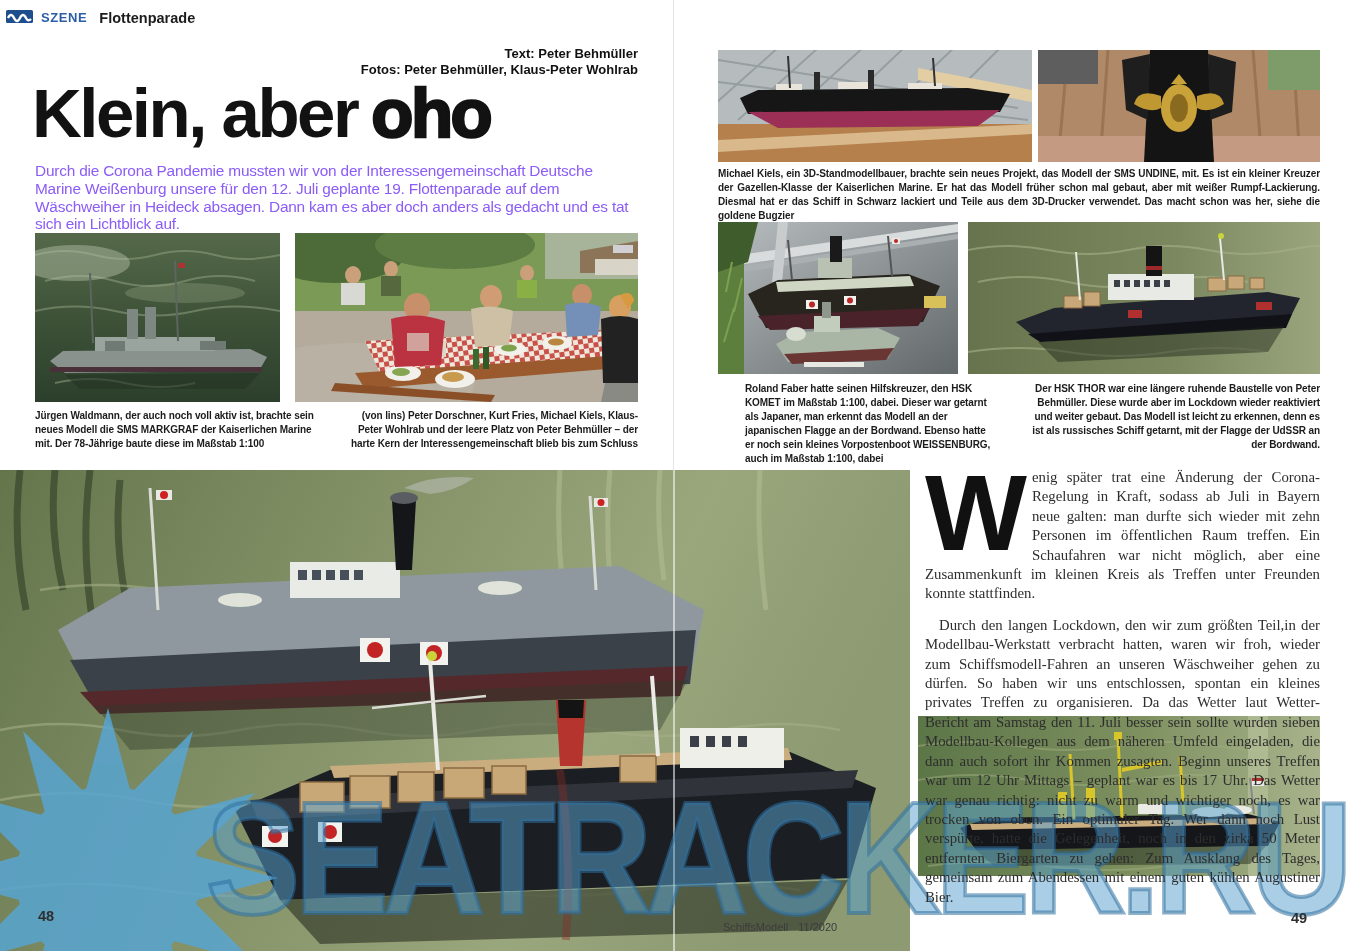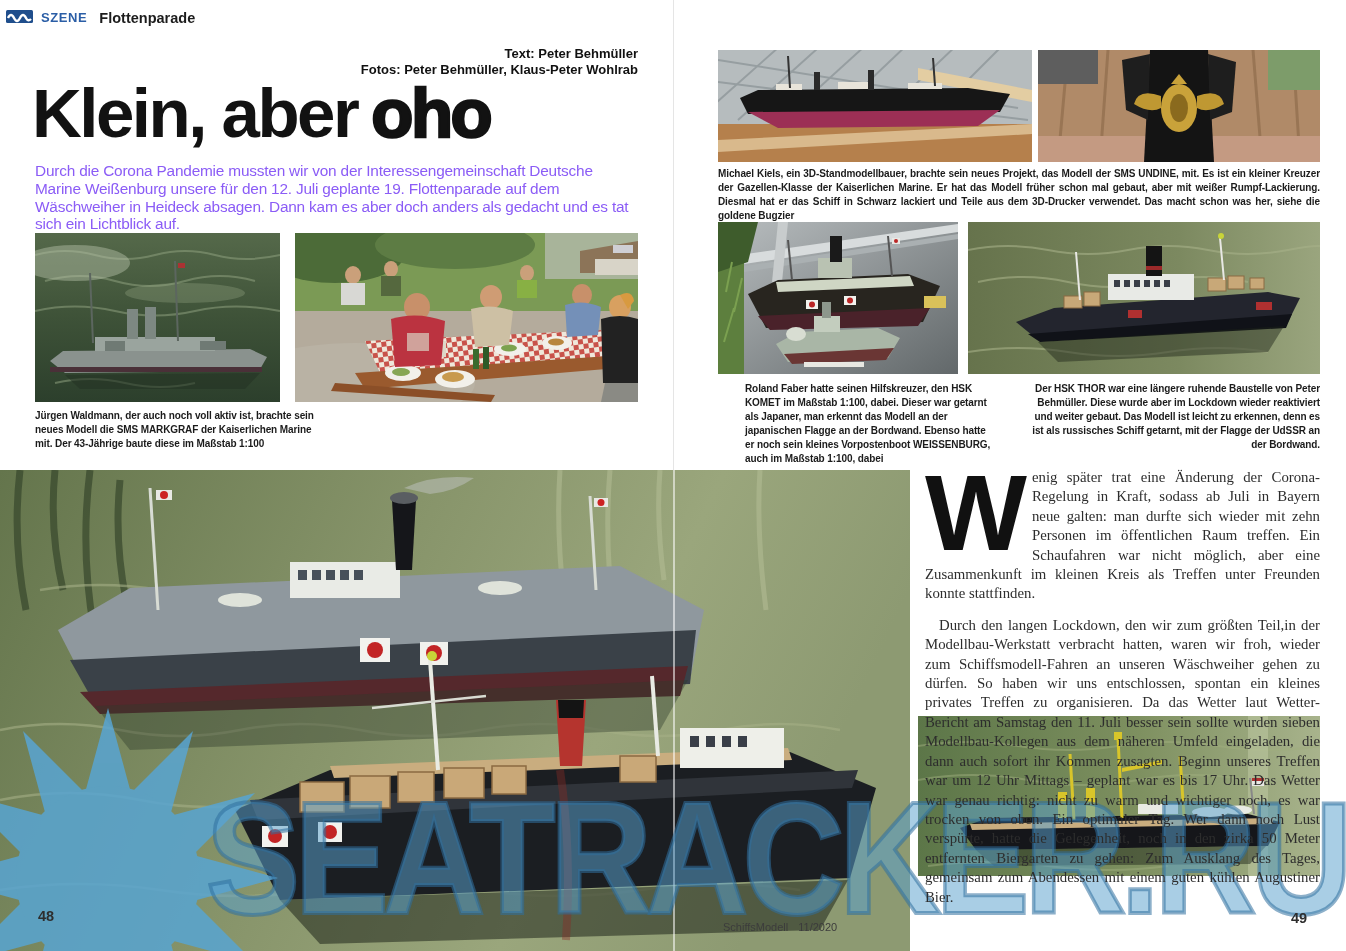--- a/index.html
+++ b/index.html
@@ -174,21 +174,22 @@
         <ellipse cx="58" cy="42" rx="8" ry="9" fill="#caa07a"></ellipse>
           <rect x="46" y="50" width="24" height="22" fill="#d8d8d4"></rect>
         <ellipse cx="96" cy="36" rx="7" ry="8" fill="#caa07a"></ellipse>
           <rect x="86" y="43" width="20" height="20" fill="#55683e"></rect>
         <ellipse cx="232" cy="40" rx="7" ry="8" fill="#caa07a"></ellipse>
           <rect x="222" y="47" width="20" height="18" fill="#88b044"></rect>
       </g>
     </svg>
   </div>
 
-  <div id="cap-markgraf" class="abs cap">Jürgen Waldmann, der auch noch voll aktiv ist, brachte sein neues Modell die SMS MARKGRAF der Kaiserlichen Marine mit. Der 43-Jährige baute diese im Maßstab 1:100</div>
+  <div id="cap-markgraf" class="abs cap">Jürgen Waldmann, der auch noch voll aktiv ist, brachte sein neues Modell die SMS MARKGRAF der Kaiserlichen Marine mit. Der 78-Jährige baute diese im Maßstab 1:100</div>
+  <div id="cap-group" class="abs cap">(von lins) Peter Dorschner, Kurt Fries, Michael Kiels, Klaus-Peter Wohlrab und der leere Platz von Peter Behmüller – der harte Kern der Interessengemeinschaft blieb bis zum Schluss</div>
 
   <div class="abs photo" style="left:718px;top:50px;">
     <svg width="314" height="112" viewBox="0 0 314 112">
       <rect width="314" height="112" fill="#b6bcbe"></rect>
       <g stroke="#8f979a" stroke-width="2" opacity="0.8">
         <line x1="-10" y1="60" x2="80" y2="-20"></line>
           <line x1="20" y1="70" x2="120" y2="-20"></line>
         <line x1="60" y1="75" x2="170" y2="-25"></line>
           <line x1="110" y1="70" x2="210" y2="-25"></line>
         <line x1="160" y1="70" x2="260" y2="-25"></line>

